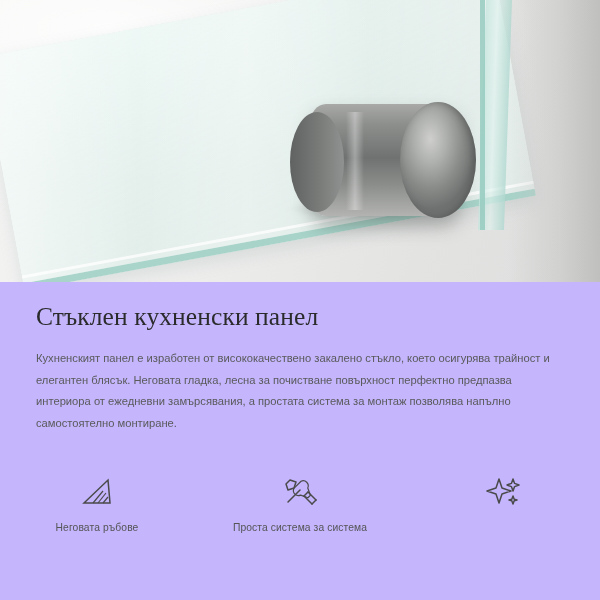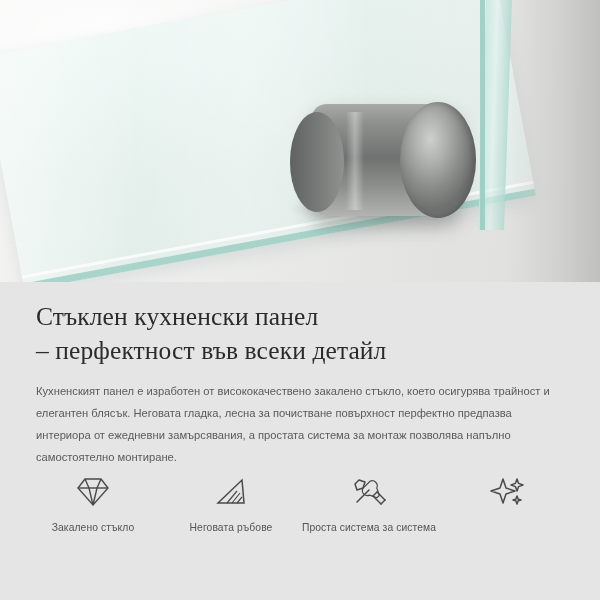--- a/index.html
+++ b/index.html
@@ -157,21 +157,21 @@
     filter: blur(2px);
   }
 
   
   .content {
     position: absolute;
     left: 0;
     top: 282px;
     width: 600px;
     height: 318px;
-    background: #e5e5e5;
+    background: #c4b5fd;
   }
   .headline {
     margin: 0;
     padding: 18px 36px 0 36px;
     font-family: "Liberation Serif", serif;
     font-size: 25.5px;
     line-height: 1.32;
     font-weight: 400;
     color: #2b2b2b;
     letter-spacing: 0.1px;
@@ -244,38 +244,26 @@
       <div class="mount-cap"></div>
     </div>
 
     <div class="wall-edge"></div>
   </div>
 
   <div class="content">
 
     <h1 class="headline">
       <span>Стъклен кухненски панел</span>
-      <span class="line2">– перфектност във всеки детайл</span>
     </h1>
 
     <p class="body-copy">Кухненският панел е изработен от висококачествено закалено стъкло, което осигурява трайност и елегантен блясък. Неговата гладка, лесна за почистване повърхност перфектно предпазва интериора от ежедневни замърсявания, а простата система за монтаж позволява напълно самостоятелно монтиране.</p>
 
     <div class="features">
 
-      <div class="feature">
-        <div class="feature-icon">
-          <svg width="34" height="30" viewBox="0 0 34 30" fill="none" stroke="#4a4a4a" stroke-width="1.4">
-            <path d="M9 2 H25 L32 11 L17 28 L2 11 Z"></path>
-            <path d="M2 11 H32"></path>
-            <path d="M9 2 L13 11 L17 28"></path>
-            <path d="M25 2 L21 11 L17 28"></path>
-          </svg>
-        </div>
-        <div class="feature-label">Закалено стъкло</div>
-      </div>
 
       <div class="feature">
         <div class="feature-icon">
           <svg width="32" height="30" viewBox="0 0 32 30" fill="none" stroke="#4a4a4a" stroke-width="1.5">
             <path d="M3 26 L27 3 L29 26 Z"></path>
             <path d="M12 26 L22 14" stroke-width="1.2"></path>
             <path d="M17 26 L25 16" stroke-width="1.2"></path>
             <path d="M22 26 L27 20" stroke-width="1.2"></path>
           </svg>
         </div>

